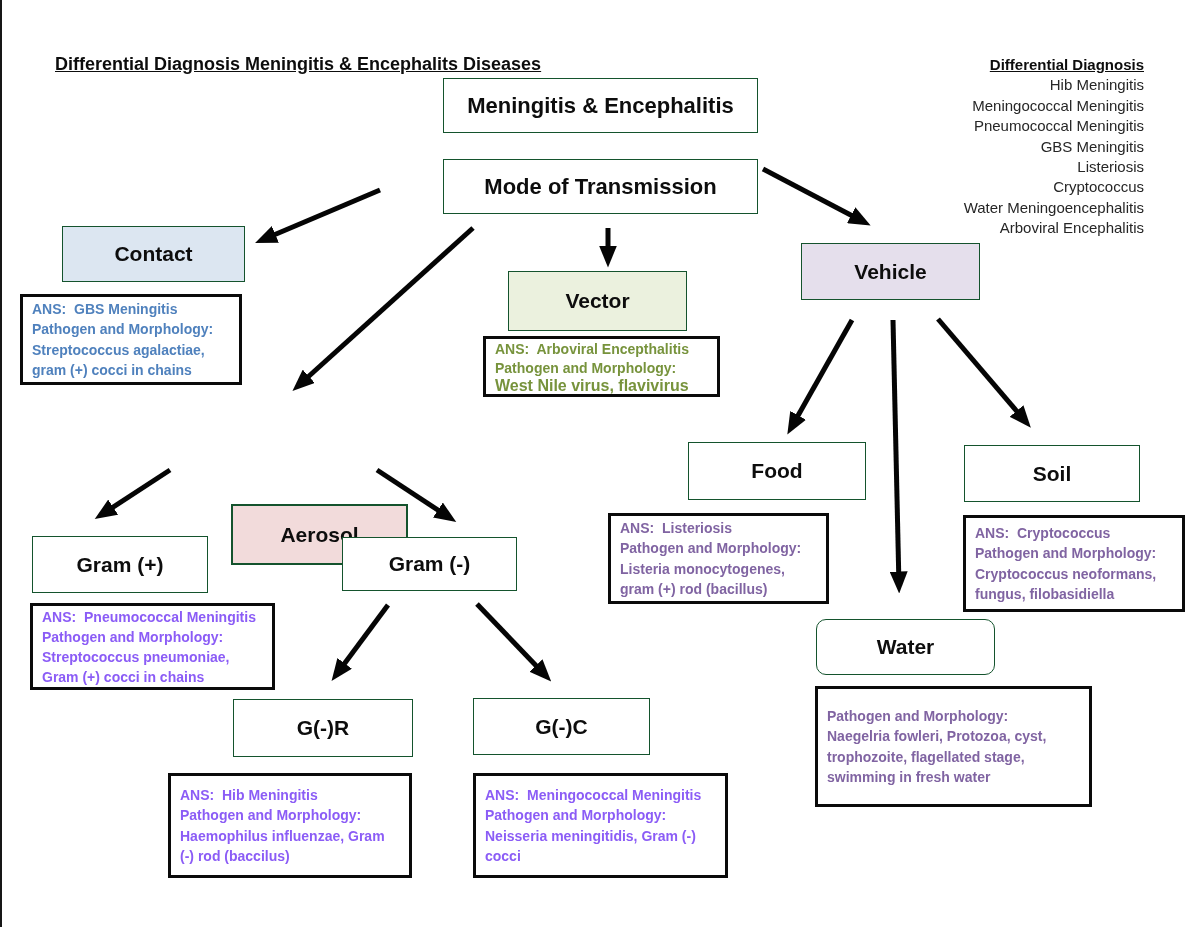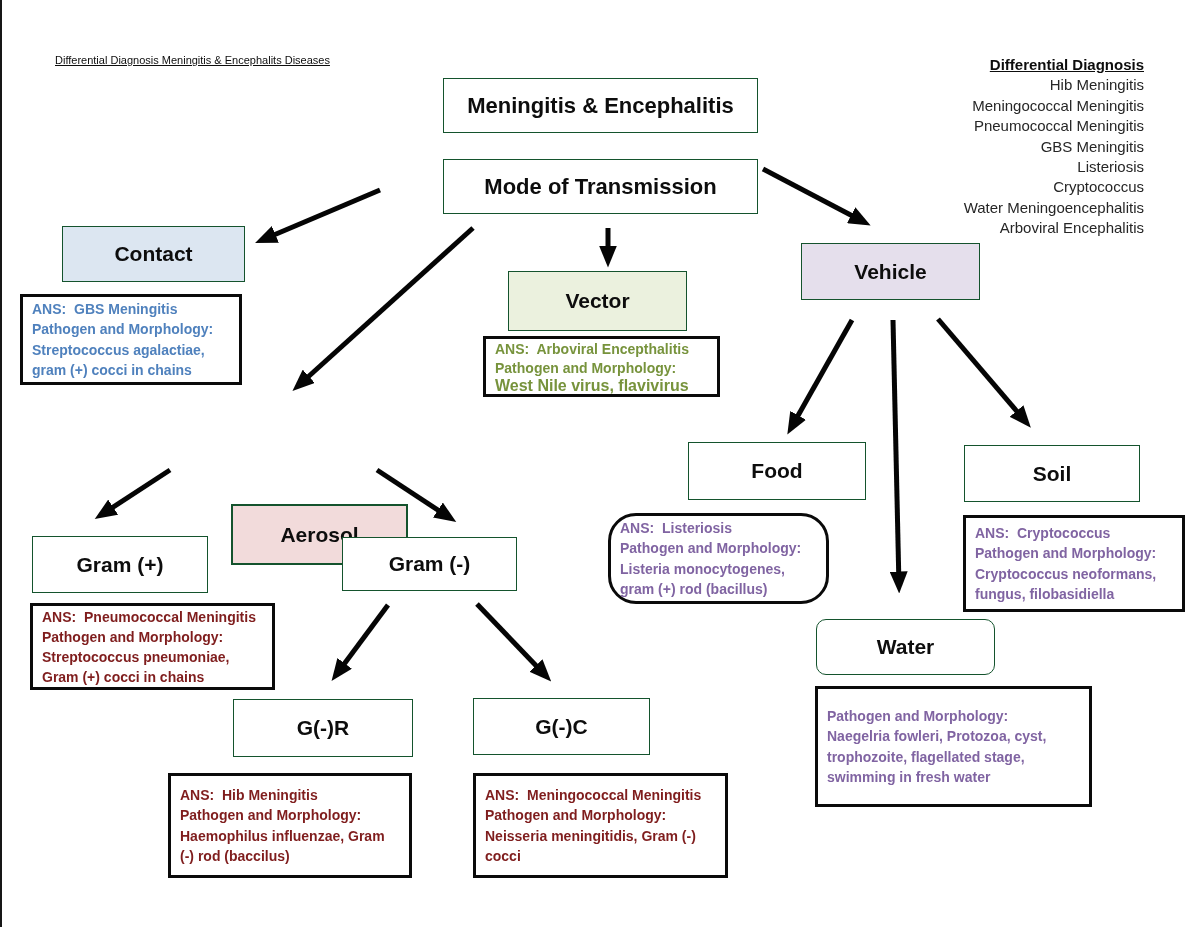--- a/index.html
+++ b/index.html
@@ -2,21 +2,21 @@
 <html><head>
 <meta charset="utf-8">
 <style>
   html,body{margin:0;padding:0;background:#ffffff;}
   #canvas{
     position:relative;width:1200px;height:927px;background:#ffffff;overflow:hidden;
     font-family:"Liberation Sans","DejaVu Sans",sans-serif;color:#000;
   }
   .page-edge{position:absolute;left:0;top:0;width:2px;height:927px;background:#161616;}
   .main-title{
-    position:absolute;left:55px;top:54px;font-size:11px;font-weight:normal;
+    position:absolute;left:55px;top:54px;font-size:18px;font-weight:bold;
     text-decoration:underline;white-space:nowrap;color:#0d0d0d;
   }
   .dd-list{position:absolute;top:55px;right:56px;width:320px;text-align:right;
     font-size:15px;line-height:20.4px;color:#262626;}
   .dd-list .dd-title{font-weight:bold;text-decoration:underline;color:#0d0d0d;}
   .node{
     position:absolute;display:flex;align-items:center;justify-content:center;
     border:1px solid #14532d;background:#fff;font-weight:bold;font-size:21px;
     box-sizing:border-box;color:#0d0d0d;white-space:nowrap;
   }
@@ -26,21 +26,21 @@
   .fill-purple{background:#e5dfec;}
   .fill-pink{background:#f2dbdb;border-width:2px;}
   .caption{
     position:absolute;display:flex;flex-direction:column;justify-content:center;
     border:3px solid #0a0a0a;background:#fff;box-sizing:border-box;
     font-weight:bold;font-size:14px;line-height:20.5px;padding:0 9px;white-space:pre;
   }
   .caption.c-blue{color:#4f81bd;}
   .caption.c-green{color:#77933c;}
   .caption.c-purple{color:#8064a2;}
-  .caption.c-red{color:#7f1d1d;}
+  .caption.c-red{color:#8b5cf6;}
   .caption .small{font-size:16px;line-height:16px;}
   #arrows{position:absolute;left:0;top:0;pointer-events:none;}
   #arrows line{stroke:#050505;stroke-width:5;}
 </style>
 </head>
 <body>
 
 <div id="canvas">
 
   <div class="page-edge"></div>
@@ -110,21 +110,21 @@
     <div>Streptococcus agalactiae,</div>
     <div>gram (+) cocci in chains</div>
   </div>
 
   <div class="caption c-green" style="left:483px;top:336px;width:237px;height:61px;line-height:19px;">
     <div>ANS:  Arboviral Encepthalitis</div>
     <div>Pathogen and Morphology:</div>
     <div class="small">West Nile virus, flavivirus</div>
   </div>
 
-  <div class="caption c-purple" style="left:608px;top:513px;width:221px;height:91px;border-radius:28px;">
+  <div class="caption c-purple" style="left:608px;top:513px;width:221px;height:91px;">
     <div>ANS:  Listeriosis</div>
     <div>Pathogen and Morphology:</div>
     <div>Listeria monocytogenes,</div>
     <div>gram (+) rod (bacillus)</div>
   </div>
 
   <div class="caption c-purple" style="left:963px;top:515px;width:222px;height:97px;">
     <div>ANS:  Cryptococcus</div>
     <div>Pathogen and Morphology:</div>
     <div>Cryptococcus neoformans,</div>

